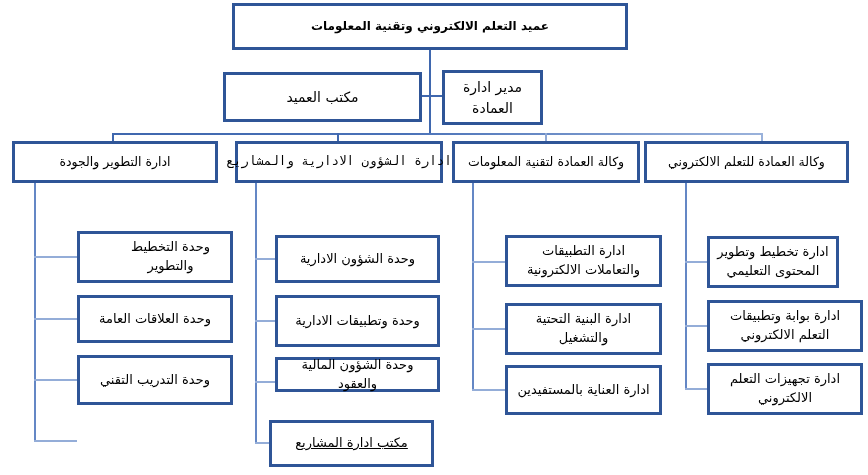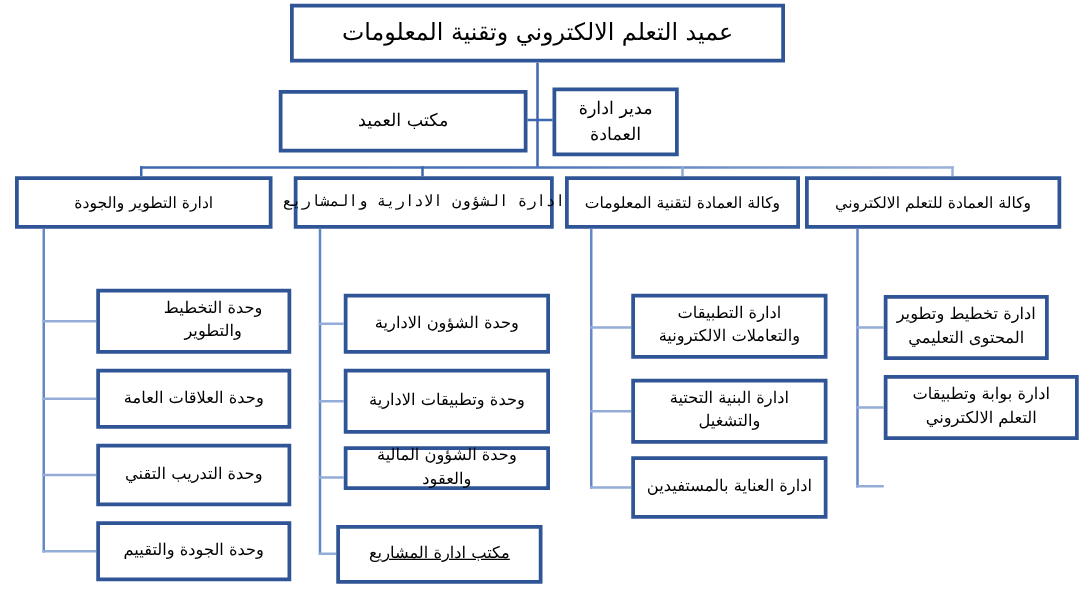--- a/index.html
+++ b/index.html
@@ -24,22 +24,22 @@
     align-items: center;
     justify-content: center;
     text-align: center;
     direction: rtl;
     box-sizing: border-box;
     font-size: 13px;
     line-height: 1.45;
     padding: 2px 5px;
   }
   .box.root {
-    font-weight: normal;
-    font-size: 19px;
+    font-weight: bold;
+    font-size: 12px;
     white-space: nowrap;
   }
   .box.staff {
     font-size: 14px;
   }
   .box.dept {
     font-size: 12.5px;
     white-space: nowrap;
   }
   .line {
@@ -101,27 +101,27 @@
   <div class="box staff" style="left:442px; top:70px; width:101px; height:55px;">مدير ادارة العمادة</div>
 
   <div class="box dept" style="left:12px; top:141px; width:206px; height:42px;">ادارة التطوير والجودة</div>
   <div class="box dept" style="left:235px; top:141px; width:208px; height:42px;font-family:Liberation Mono, monospace;">ادارة الشؤون الادارية والمشاريع</div>
   <div class="box dept" style="left:452px; top:141px; width:188px; height:42px;">وكالة العمادة لتقنية المعلومات</div>
   <div class="box dept" style="left:644px; top:141px; width:205px; height:42px;">وكالة العمادة للتعلم الالكتروني</div>
 
   <div class="box" style="left:77px; top:231px; width:156px; height:52px;padding-left:36px;">وحدة التخطيط والتطوير</div>
   <div class="box" style="left:77px; top:295px; width:156px; height:48px;">وحدة العلاقات العامة</div>
   <div class="box" style="left:77px; top:355px; width:156px; height:50px;">وحدة التدريب التقني</div>
-  <div class="box" style="left:77px; top:417px; width:156px; height:48px;">وحدة الجودة والتقييم</div>
 
   <div class="box" style="left:275px; top:235px; width:165px; height:48px;">وحدة الشؤون الادارية</div>
   <div class="box" style="left:275px; top:295px; width:165px; height:52px;">وحدة وتطبيقات الادارية</div>
   <div class="box" style="left:275px; top:357px; width:165px; height:35px;">وحدة الشؤون المالية والعقود</div>
   <div class="box" style="left:269px; top:420px; width:165px; height:47px;text-decoration:underline;">مكتب ادارة المشاريع</div>
 
   <div class="box" style="left:505px; top:235px; width:157px; height:52px;">ادارة التطبيقات والتعاملات الالكترونية</div>
   <div class="box" style="left:505px; top:303px; width:157px; height:52px;">ادارة البنية التحتية والتشغيل</div>
   <div class="box" style="left:505px; top:365px; width:157px; height:50px;">ادارة العناية بالمستفيدين</div>
 
   <div class="box" style="left:707px; top:236px; width:132px; height:52px;">ادارة تخطيط وتطوير المحتوى التعليمي</div>
   <div class="box" style="left:707px; top:300px; width:156px; height:52px;">ادارة بوابة وتطبيقات التعلم الالكتروني</div>
+  <div class="box" style="left:707px; top:363px; width:156px; height:52px;">ادارة تجهيزات التعلم الالكتروني</div>
 
 </div>
 
 </body></html>

